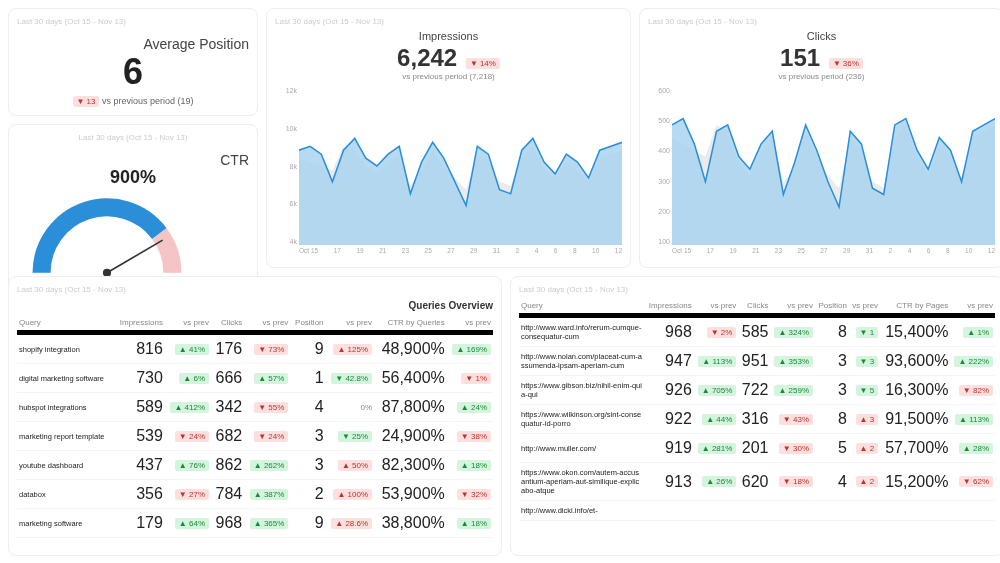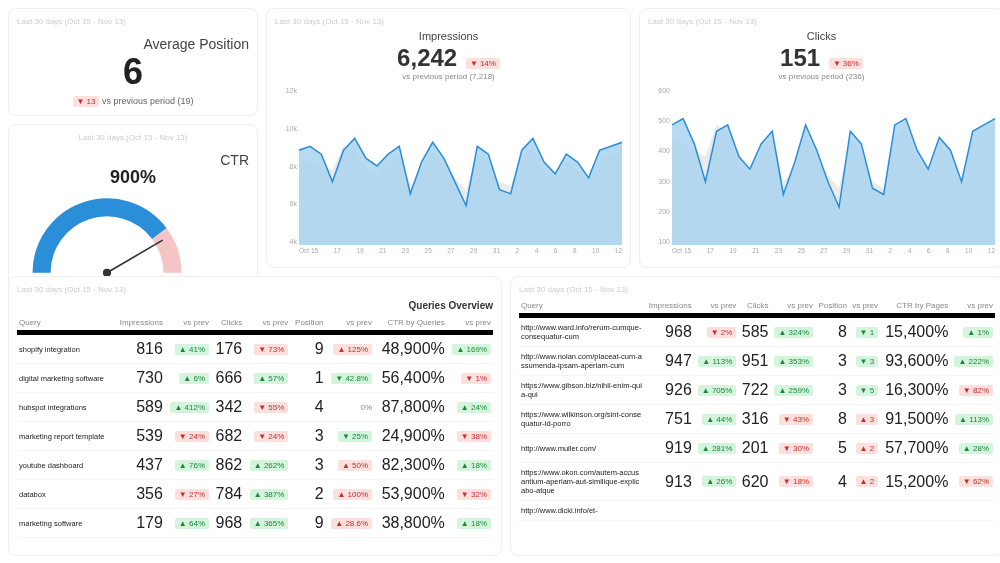--- a/index.html
+++ b/index.html
@@ -295,21 +295,21 @@
               <td><span class="badge up">▲ 705%</span></td>
               <td class="num">722</td>
               <td><span class="badge up">▲ 259%</span></td>
               <td class="num">3</td>
               <td><span class="badge up">▼ 5</span></td>
               <td class="num">16,300%</td>
               <td><span class="badge down">▼ 82%</span></td>
             </tr>
             <tr>
               <td>https://www.wilkinson.org/sint-consequatur-id-porro</td>
-              <td class="num">751</td>
+              <td class="num">922</td>
               <td><span class="badge up">▲ 44%</span></td>
               <td class="num">316</td>
               <td><span class="badge down">▼ 43%</span></td>
               <td class="num">8</td>
               <td><span class="badge down">▲ 3</span></td>
               <td class="num">91,500%</td>
               <td><span class="badge up">▲ 113%</span></td>
             </tr>
             <tr>
               <td>http://www.muller.com/</td>

